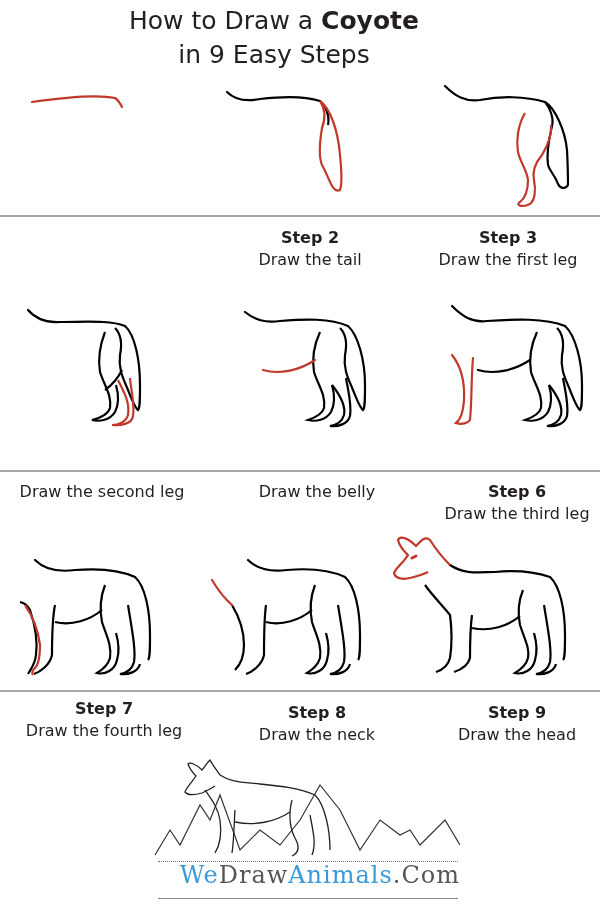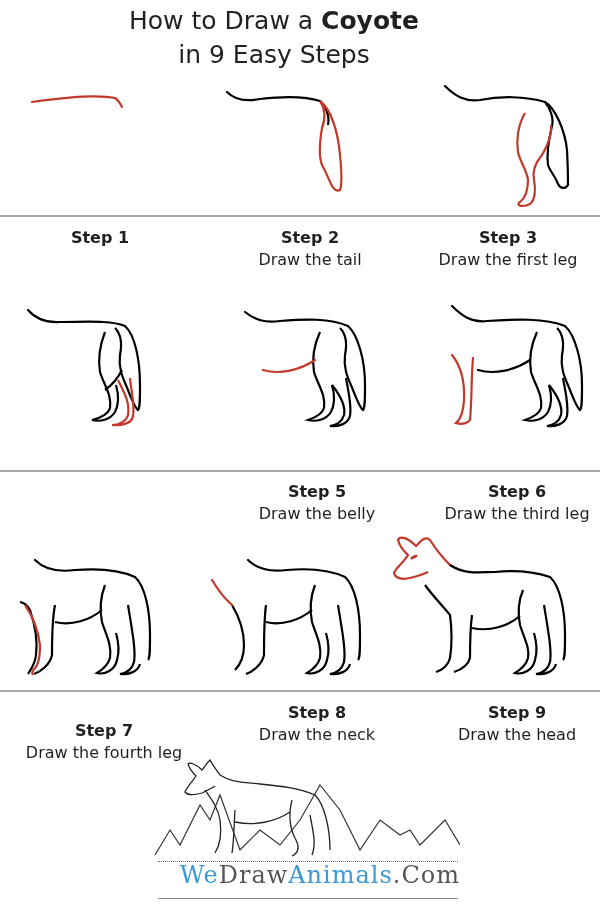--- a/index.html
+++ b/index.html
@@ -47,21 +47,20 @@
   <svg width="200" height="135" viewBox="0 0 200 135">
     <path d="M45 6 C55 16 65 22 80 20 C100 16 125 16 145 22" fill="none" stroke="#000" stroke-width="2.2" stroke-linecap="round"></path>
     <path d="M145 22 C155 28 165 50 167 70 C168 90 168 100 168 105 C165 110 160 108 158 104 C155 95 150 92 148 85 C146 70 150 55 152 46 C154 38 150 28 145 22" fill="none" stroke="#000" stroke-width="2.2"></path>
     <path d="M125 33 C118 45 116 60 118 72 C120 82 127 90 128 100 C128 110 125 118 120 122 C115 125 122 128 130 124 C135 120 136 110 134 100 C132 90 136 82 142 75 C148 65 152 55 151 45" fill="none" stroke="#c0392b" stroke-width="2.2"></path>
   </svg>
 </div>
 
 <div class="divider" style="top:215px;"></div>
 
 <div class="caption" style="left:0;top:227px;">
-  <span class="step-label">Step 1</span>
 </div>
 <div class="caption" style="left:210px;top:227px;">
   <span class="step-label">Step 2</span>
   <span class="step-desc">Draw the tail</span>
 </div>
 <div class="caption" style="left:408px;top:227px;">
   <span class="step-label">Step 3</span>
   <span class="step-desc">Draw the first leg</span>
 </div>
 
@@ -92,23 +91,23 @@
     <path d="M137 42 C131 55 129 70 131 82 C135 95 143 105 141 118 C139 125 131 128 125 130 C133 132 143 130 148 122 C153 112 151 102 149 95" fill="none" stroke="#000" stroke-width="2.2"></path>
     <path d="M149 95 C157 105 163 115 161 125 C159 132 153 135 147 136 C155 137 165 134 167 126 C169 115 165 100 163 88" fill="none" stroke="#000" stroke-width="2.2"></path>
     <path d="M78 80 C95 85 115 80 130 70" fill="none" stroke="#000" stroke-width="2.2" stroke-linecap="round"></path>
     <path d="M52 65 C60 75 65 90 64 110 C63 125 60 130 56 133 C62 135 68 133 70 130 C72 110 71 90 73 68" fill="none" stroke="#c0392b" stroke-width="2.2" stroke-linecap="round"></path>
   </svg>
 </div>
 
 <div class="divider" style="top:470px;"></div>
 
 <div class="caption" style="left:2px;top:481px;">
+  <span class="step-desc">Draw the second leg</span>
 </div>
 <div class="caption" style="left:217px;top:481px;">
-  <span class="step-label">Step 5</span>
   <span class="step-desc">Draw the belly</span>
 </div>
 <div class="caption" style="left:417px;top:481px;">
   <span class="step-label">Step 6</span>
   <span class="step-desc">Draw the third leg</span>
 </div>
 
 <div class="panel" style="left:0;top:530px;height:160px;">
   <svg width="200" height="160" viewBox="0 0 200 160">
     <path d="M35 30 C45 40 60 42 75 40 C100 38 120 40 135 47" fill="none" stroke="#000" stroke-width="2.2" stroke-linecap="round"></path>
@@ -144,21 +143,21 @@
     <path d="M82 98 C100 102 118 96 130 86" fill="none" stroke="#000" stroke-width="2.2"></path>
     <path d="M133 60 C128 72 128 85 130 95 C134 108 140 118 138 128 C136 136 130 140 125 143 C133 145 143 140 145 130 C148 120 146 110 144 103" fill="none" stroke="#000" stroke-width="2.2"></path>
     <path d="M154 75 C158 100 162 120 160 132 C158 140 152 143 146 144 C154 145 164 142 166 134" fill="none" stroke="#000" stroke-width="2.2"></path>
     <path d="M60 35 C50 25 45 18 40 10 C35 5 30 12 26 16 C18 8 10 5 8 10 C10 18 15 22 18 25 C14 32 6 38 4 43 C5 48 12 50 20 48 C28 46 34 44 38 42" fill="none" stroke="#c0392b" stroke-width="2.2" stroke-linejoin="round"></path>
     <path d="M22 28 L26 26" stroke="#c0392b" stroke-width="3" stroke-linecap="round"></path>
   </svg>
 </div>
 
 <div class="divider" style="top:690px;"></div>
 
-<div class="caption" style="left:4px;top:720px;">
+<div class="caption" style="left:4px;top:698px;">
   <span class="step-label">Step 7</span>
   <span class="step-desc">Draw the fourth leg</span>
 </div>
 <div class="caption" style="left:217px;top:702px;">
   <span class="step-label">Step 8</span>
   <span class="step-desc">Draw the neck</span>
 </div>
 <div class="caption" style="left:417px;top:702px;">
   <span class="step-label">Step 9</span>
   <span class="step-desc">Draw the head</span>

